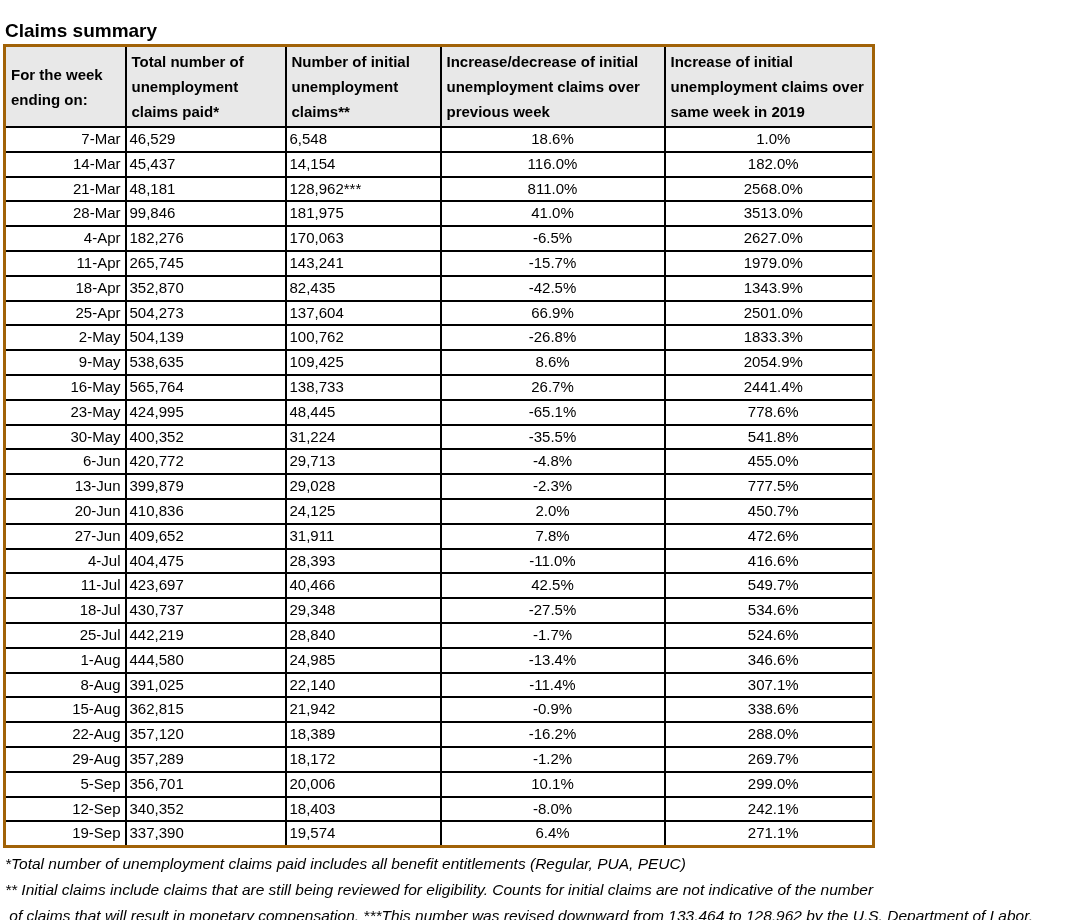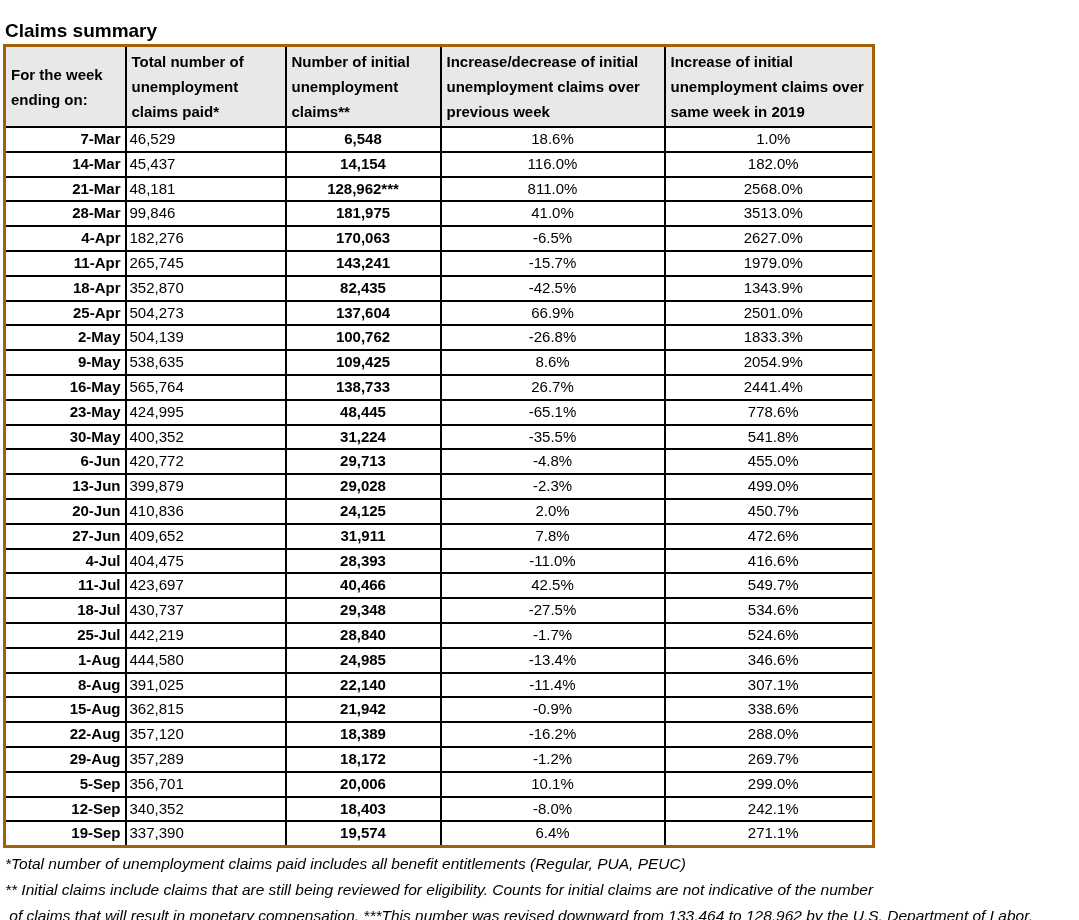--- a/index.html
+++ b/index.html
@@ -45,23 +45,23 @@
   }
   .claims-table td {
     border: 2px solid #000000;
     font-size: 15px;
     height: 22.8px;
     line-height: 22.8px;
     padding: 0 3px;
     white-space: nowrap;
     overflow: hidden;
   }
-  .claims-table td.col-date  { font-weight: bold; text-align: right; padding-right: 4px; }
+  .claims-table td.col-date  { font-weight: normal; text-align: right; padding-right: 4px; }
   .claims-table td.col-paid  { padding-right: 7px; }
-  .claims-table td.col-initial { text-align: center; font-weight: bold; }
+  .claims-table td.col-initial { text-align: left; }
   .claims-table td.col-change  { text-align: center; border-radius: 12px; }
   .claims-table td.col-2019    { text-align: center; padding-left: 12px; }
   .footnotes {
     margin-top: 3px;
     margin-left: 2px;
     font-style: italic;
     font-size: 15.5px;
   }
   .footnote-line {
     line-height: 26px;
@@ -189,21 +189,21 @@
           <td class="col-paid">420,772</td>
           <td class="col-initial">29,713</td>
           <td class="col-change">-4.8%</td>
           <td class="col-2019">455.0%</td>
         </tr>
         <tr>
           <td class="col-date">13-Jun</td>
           <td class="col-paid">399,879</td>
           <td class="col-initial">29,028</td>
           <td class="col-change">-2.3%</td>
-          <td class="col-2019">499.0%</td>
+          <td class="col-2019">777.5%</td>
         </tr>
         <tr>
           <td class="col-date">20-Jun</td>
           <td class="col-paid">410,836</td>
           <td class="col-initial">24,125</td>
           <td class="col-change">2.0%</td>
           <td class="col-2019">450.7%</td>
         </tr>
         <tr>
           <td class="col-date">27-Jun</td>

